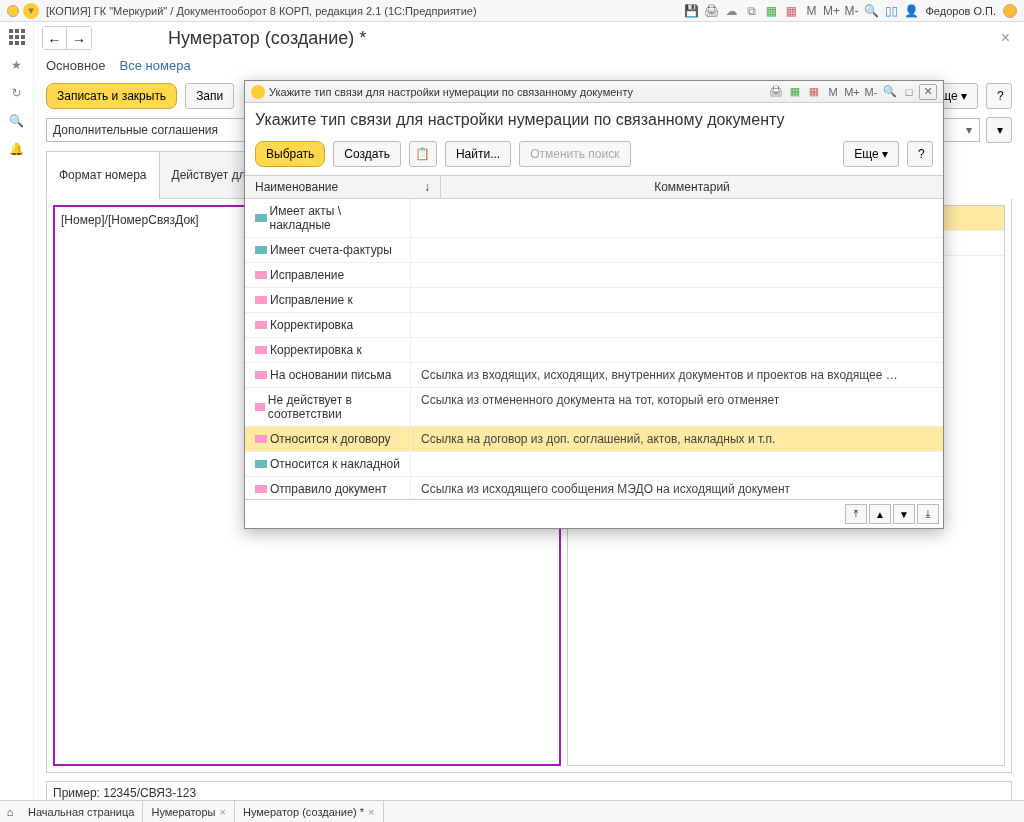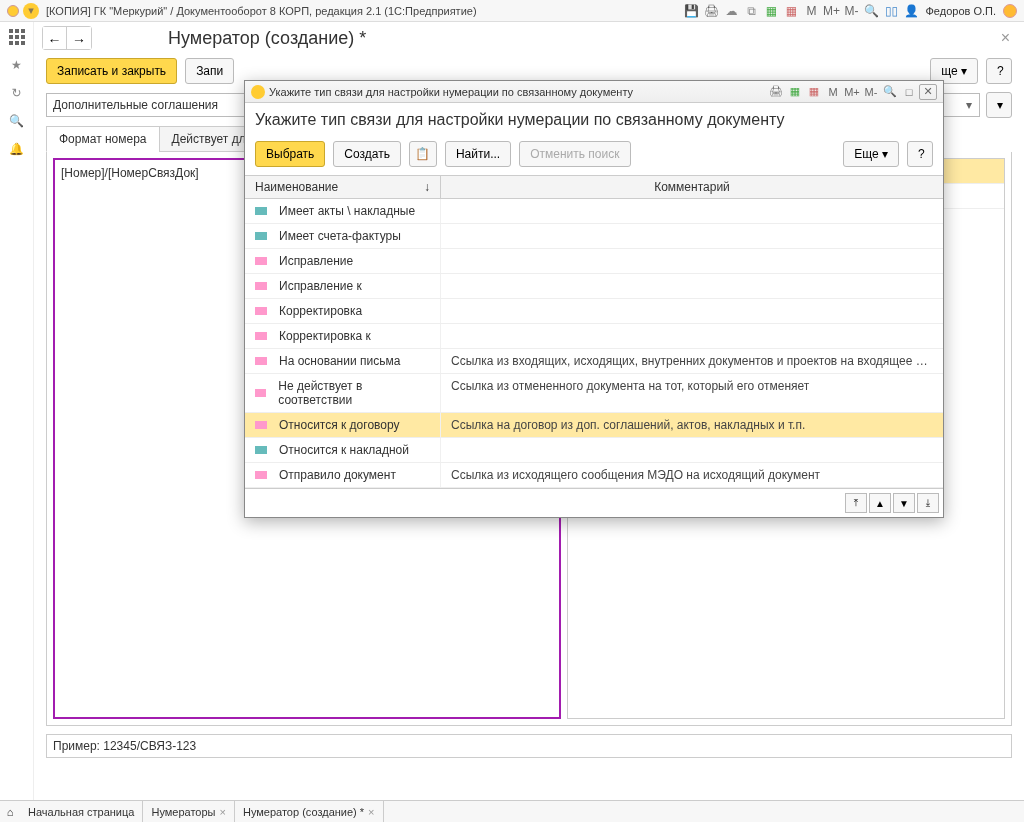--- a/index.html
+++ b/index.html
@@ -30,29 +30,29 @@
 .pagetitle { font-size: 18px; margin-left: 70px; }
 .closex { margin-left: auto; color: #999; font-size: 16px; cursor: pointer; padding: 0 6px; }
 
 .subnav { padding: 0 12px 6px; display: flex; gap: 14px; margin-top: 4px; }
 .subnav a { text-decoration: none; font-size: 13px; }
 .subnav .active { color: #3a6ea5; }
 .subnav .plain { color: #444; }
 
 .toolbar { padding: 4px 12px; display: flex; gap: 8px; align-items: center; }
 .btn { border: 1px solid #bbb; background: #f7f7f7; border-radius: 3px; padding: 4px 10px; font-size: 12px; cursor: pointer; height: 26px; }
-.btn.primary { background: #ffd84d; border-color: #caa72c; }
+.btn.primary { background: #ffd84d; border-color: #caa72c; border-radius: 8px; }
 .question { width: 26px; text-align: center; }
 
 .fieldrow { padding: 4px 12px; display: flex; gap: 6px; align-items: center; }
 .combo { border: 1px solid #bbb; background: #fff; height: 24px; flex: 1; display: flex; align-items: center; padding: 0 6px; font-size: 12px; position: relative; }
 .combo .dd { position: absolute; right: 2px; width: 16px; text-align: center; color: #666; }
 
 .tabs { display: flex; padding: 0 12px; margin-top: 4px; }
-.tab { border: 1px solid #ccc; padding: 5px 12px; font-size: 12px; background: #f4f4f4; margin-right: -1px; }
+.tab { border: 1px solid #ccc; padding: 16px 12px; font-size: 12px; background: #f4f4f4; margin-right: -1px; }
 .tab.active { background: #fff; border-bottom-color: #fff; }
 
 .panel { margin: 0 12px 8px; border: 1px solid #ccc; border-top: none; height: 574px; padding: 6px; display: flex; gap: 6px; }
 .leftbox { flex: 1; border: 2px solid #a21caf; padding: 6px; font-size: 12px; }
 .rightbox { width: 438px; border: 1px solid #ccc; display: flex; flex-direction: column; }
 .rightbox .op { padding: 5px 8px; border-bottom: 1px solid #eee; font-size: 12px; }
 .rightbox .sel { background: #ffe9a3; }
 
 .examplebar { margin: 0 12px; border: 1px solid #ccc; padding: 4px 6px; font-size: 12px; }
 
@@ -74,21 +74,21 @@
 .modal .mtoolbar .sp { flex: 1; }
 .iconbtn { width: 28px; padding: 4px 0; text-align: center; }
 
 .gridhdr { display: flex; background: #f4f4f4; border-top: 1px solid #ccc; border-bottom: 1px solid #ccc; font-size: 12px; }
 .gridhdr .c1 { width: 196px; padding: 4px 10px; border-right: 1px solid #ccc; display: flex; align-items: center; justify-content: space-between; }
 .gridhdr .c2 { flex: 1; padding: 4px 10px; text-align: center; }
 
 .gridbody { max-height: 300px; overflow: auto; }
 .row { display: flex; border-bottom: 1px solid #eee; font-size: 12px; cursor: pointer; }
 .row.selected { background: #ffe9a3; justify-content: space-between; }
-.row .c1 { width: 196px; padding: 5px 10px; border-right: 1px solid #f0f0f0; display: flex; gap: 12px; align-items: center; }
+.row .c1 { width: 166px; padding: 5px 10px; border-right: 1px solid #f0f0f0; display: flex; gap: 3px; align-items: center; }
 .row .c2 { flex: 1; padding: 5px 10px; color: #444; overflow: hidden; white-space: nowrap; text-overflow: ellipsis; }
 .rowic { width: 12px; height: 8px; display: inline-block; }
 .rowic.a { background: linear-gradient(#6bb,#6bb); border-bottom: 2px solid #6bb; }
 .rowic.b { background: #f9c; }
 
 .pager { border-top: 1px solid #ccc; padding: 4px; display: flex; justify-content: flex-end; gap: 2px; }
 .pgb { width: 22px; height: 20px; border: 1px solid #bbb; background: #f7f7f7; font-size: 10px; }
 </style>
 </head>
 <body>
@@ -141,20 +141,24 @@
 <div class="main">
   <div class="navrow">
     <div class="navbtns">
       <button>←</button>
       <button>→</button>
     </div>
     <div class="pagetitle">Нумератор (создание) *</div>
     <div class="closex">×</div>
   </div>
 
+  <div class="subnav">
+    <a href="#" class="plain">Основное</a>
+    <a href="#" class="active">Все номера</a>
+  </div>
 
   <div class="toolbar">
     <button class="btn primary">Записать и закрыть</button>
     <button class="btn">Запи</button>
     <span style="flex:1"></span>
     <button class="btn"><span>ще</span> ▾</button>
     <button class="btn question">?</button>
   </div>
 
   <div class="fieldrow">

